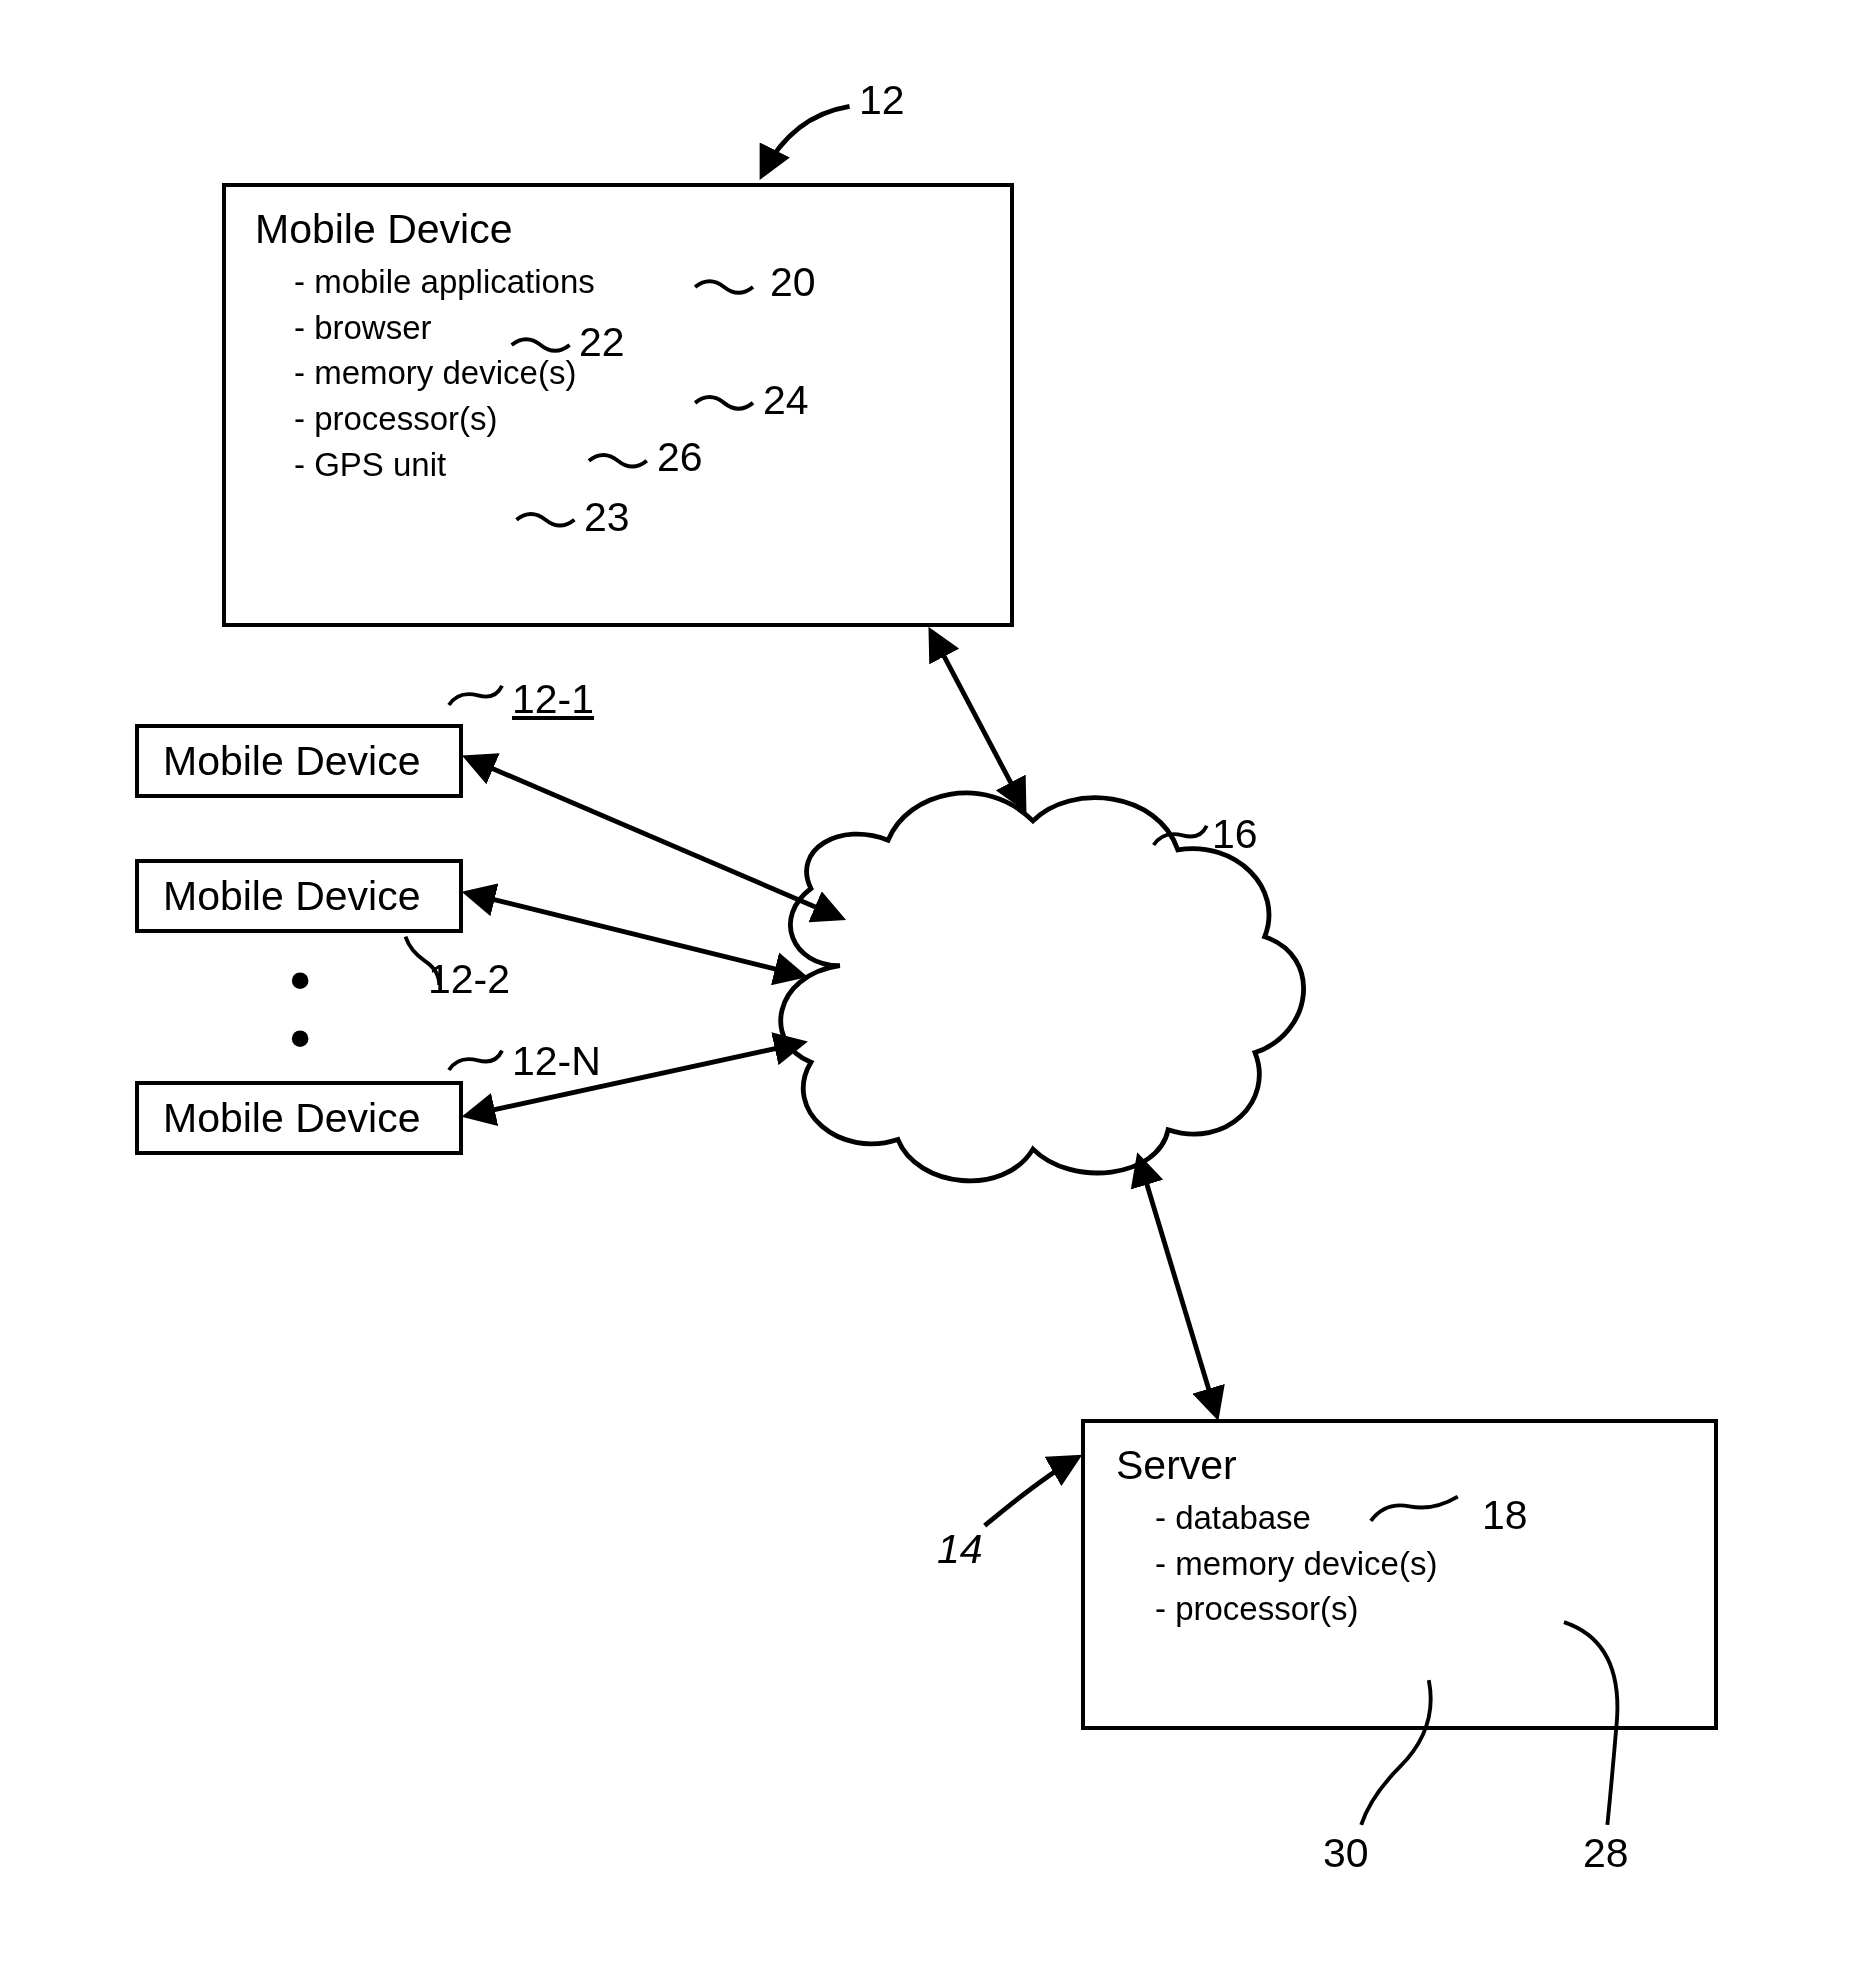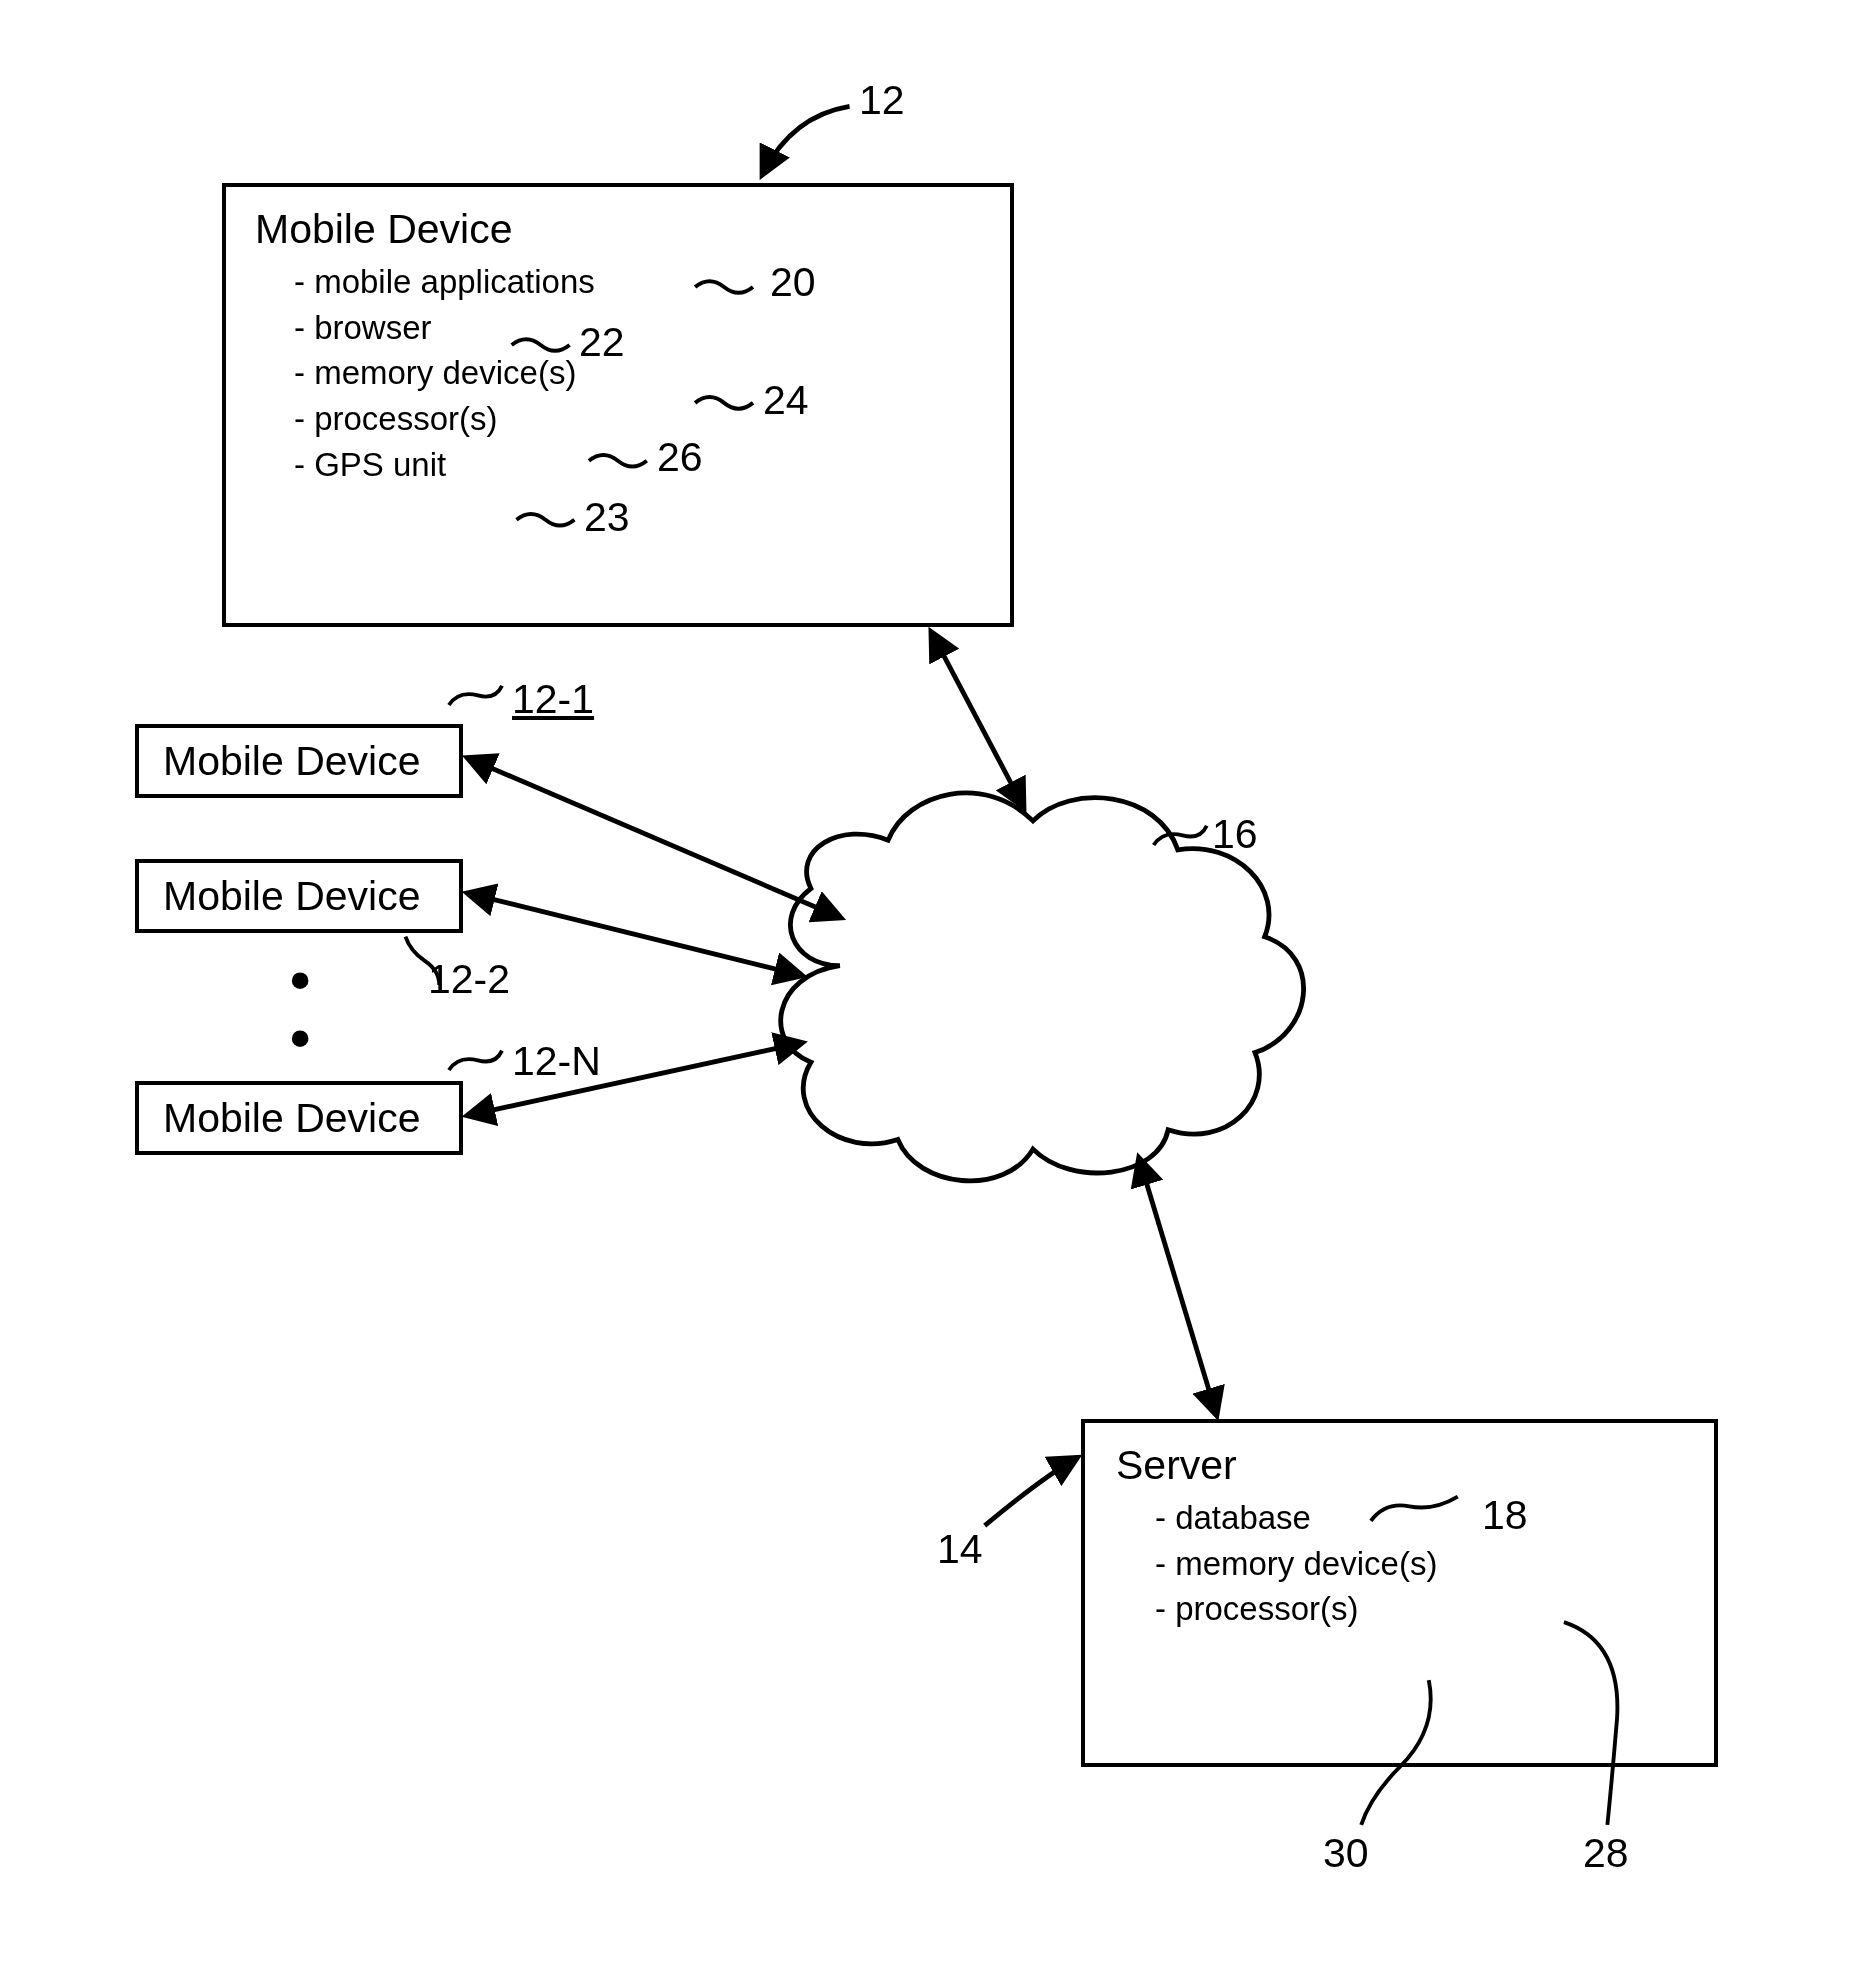--- a/index.html
+++ b/index.html
@@ -103,27 +103,27 @@
   </div>
 
   <div class="small-box" style="left:135px; top:1081px; width:328px;">
     <span>Mobile Device</span>
   </div>
   <span class="ref-label" style="left:512px; top:1038px;">12-N</span>
 
   <span class="cloud-text" style="left:956px; top:1004px;">NETWORK</span>
   <span class="ref-label" style="left:1212px; top:811px;">16</span>
 
-  <div class="box" style="left:1081px; top:1419px; width:637px; height:348px;padding-left:31px;">
+  <div class="box" style="left:1081px; top:1419px; width:637px; height:311px;padding-left:31px;">
     <div class="box-title">Server</div>
     <div class="box-item">- database</div>
     <div class="box-item">- memory device(s)</div>
     <div class="box-item">- processor(s)</div>
   </div>
-  <span class="ref-label" style="left:937px; top:1526px;">14</span>
+  <span class="ref-label" style="left:937px; top:1526px;font-style:italic;">14</span>
   <span class="ref-label" style="left:1482px; top:1492px;">18</span>
   <span class="ref-label" style="left:1583px; top:1830px;">28</span>
   <span class="ref-label" style="left:1323px; top:1830px;">30</span>
 
   <svg class="overlay" viewBox="0 0 1936 2040">
     <defs>
       <marker id="arrow" viewBox="0 0 10 10" refX="8" refY="5" markerWidth="7" markerHeight="7" orient="auto-start-reverse">
         <path d="M 0 0 L 10 5 L 0 10 z" fill="black"></path>
       </marker>
     </defs>

